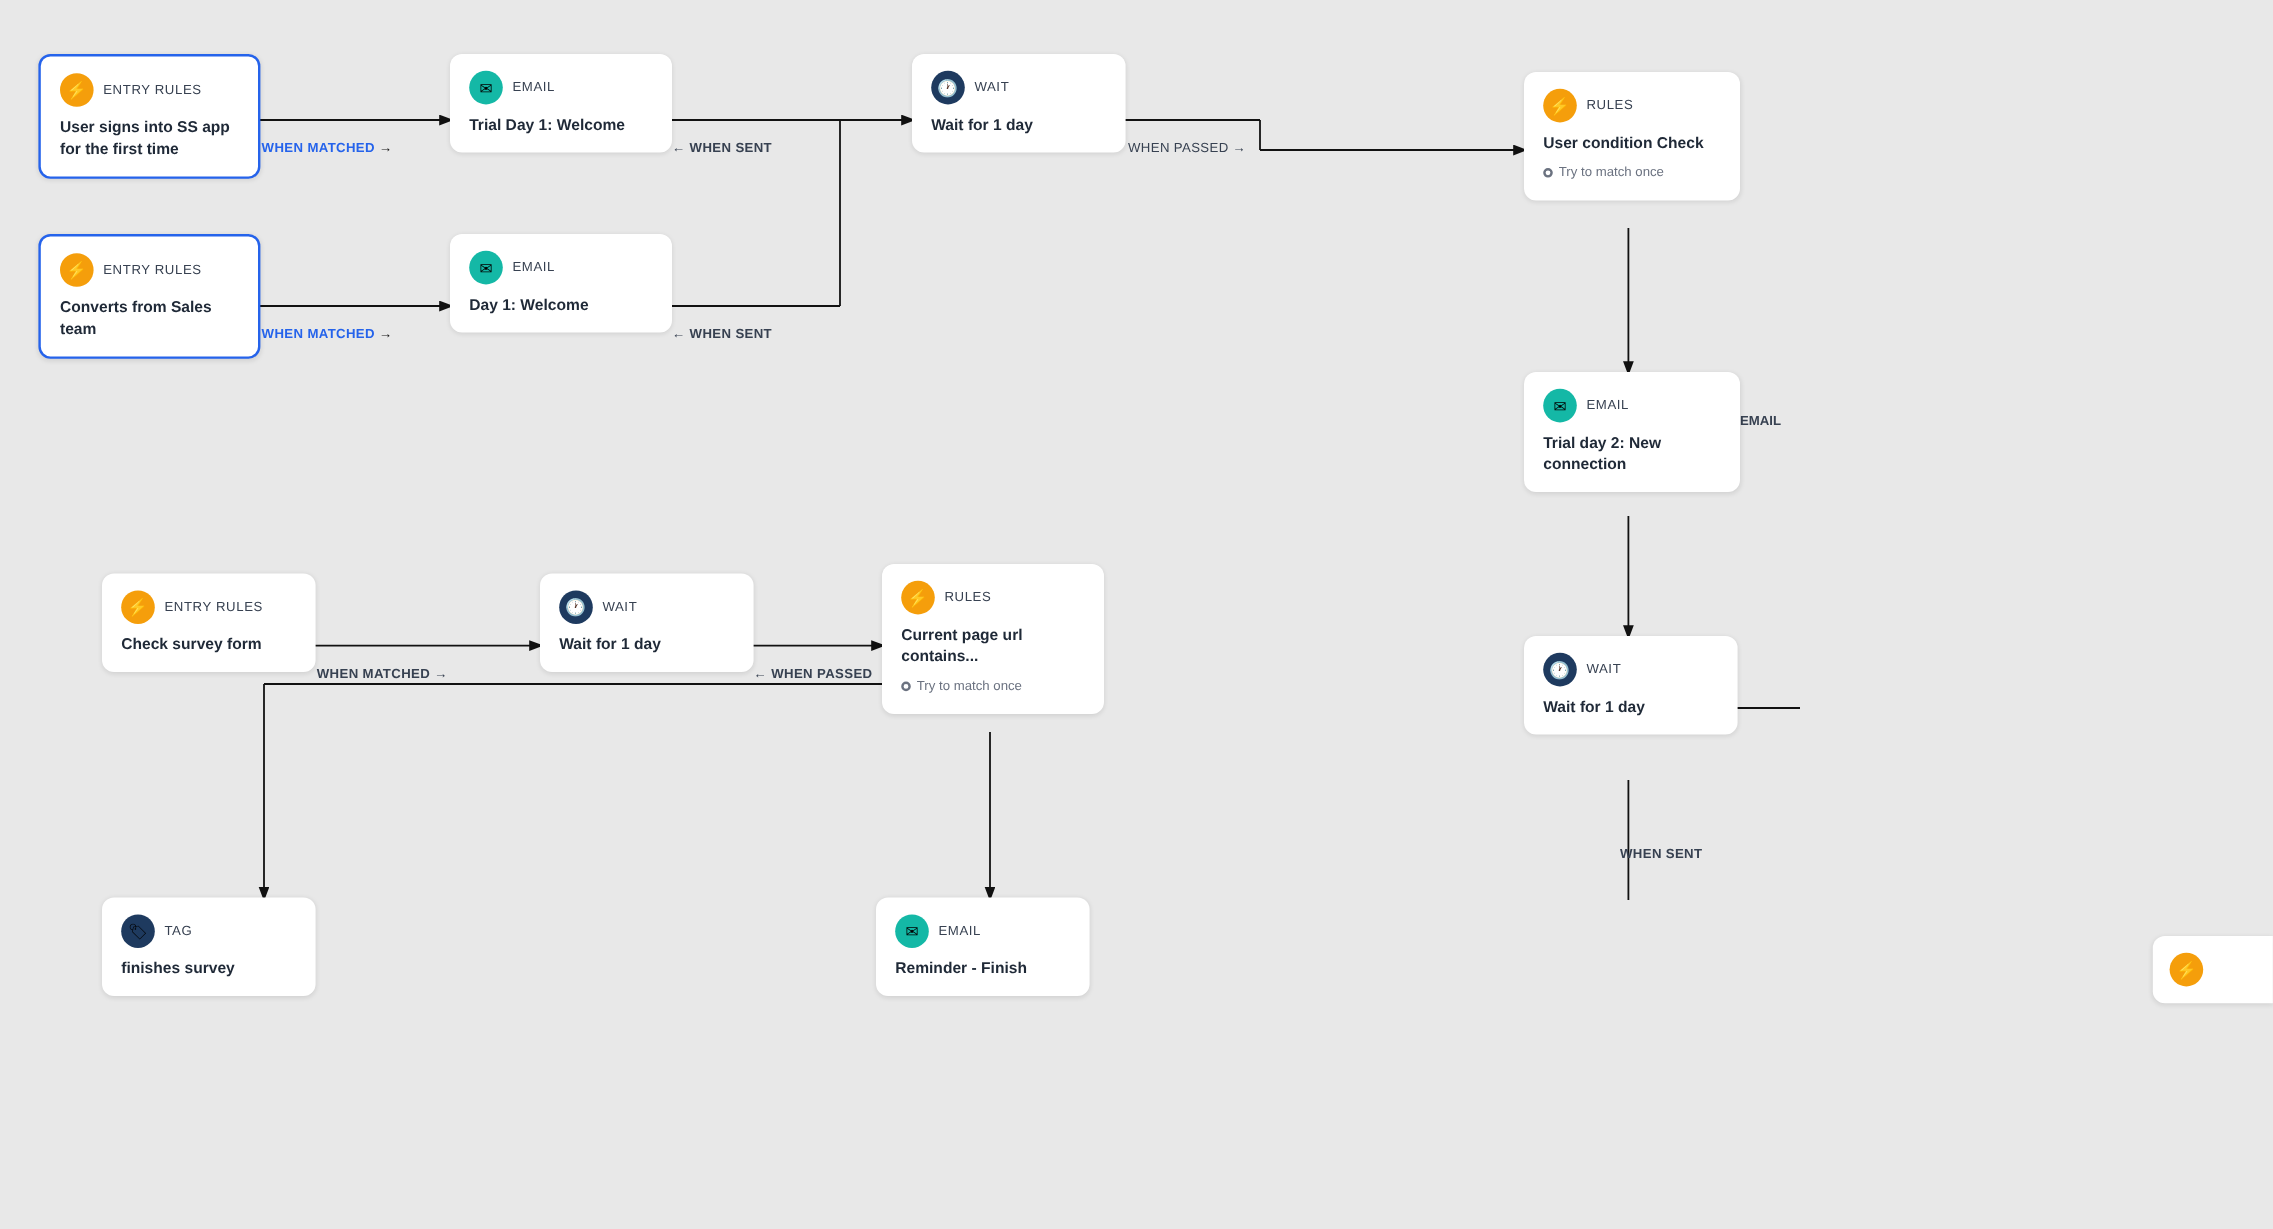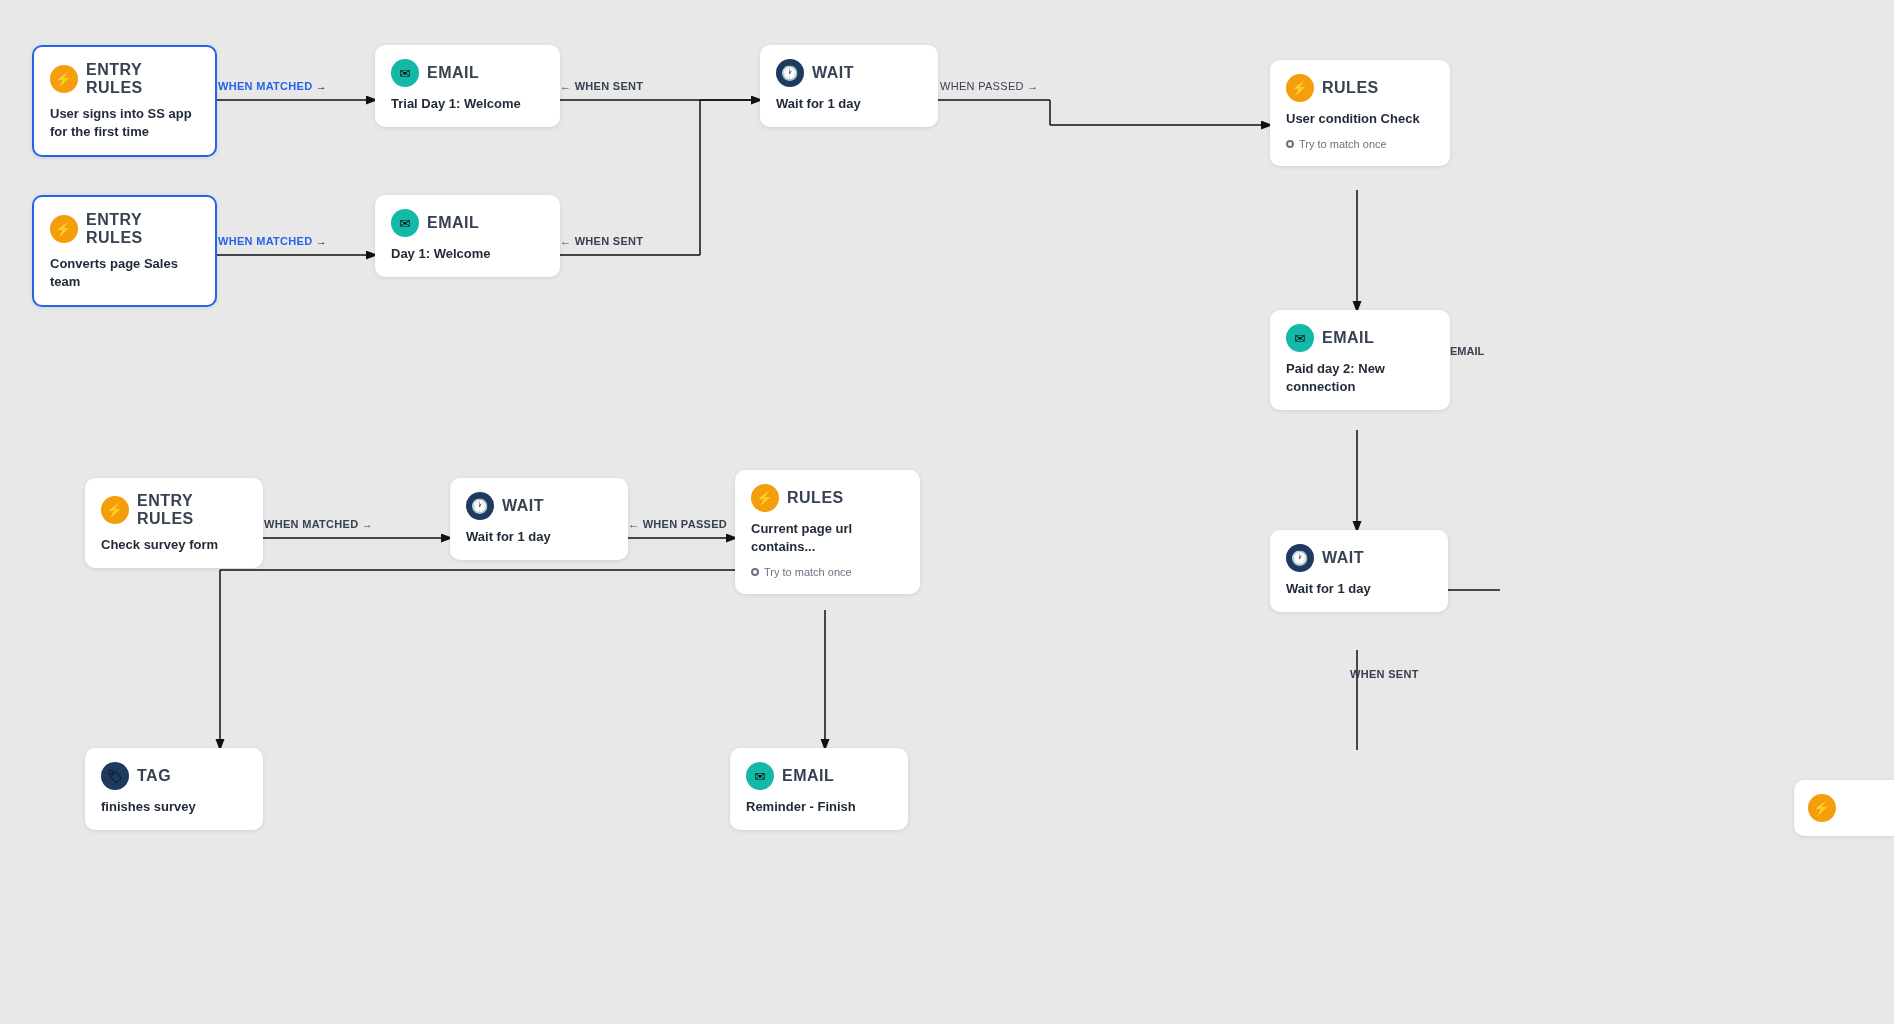--- a/index.html
+++ b/index.html
@@ -40,22 +40,22 @@
       display: flex;
       align-items: center;
       justify-content: center;
       font-size: 14px;
       flex-shrink: 0;
     }
     .icon-yellow { background: #f59e0b; }
     .icon-teal { background: #14b8a6; }
     .icon-navy { background: #1e3a5f; }
     .node-type {
-      font-size: 16px;
-      font-weight: 700;
+      font-size: 11px;
+      font-weight: 400;
       color: #374151;
       letter-spacing: 0.5px;
       text-transform: uppercase;
     }
     .node-body {
       font-size: 13px;
       color: #1f2937;
       font-weight: 700;
       line-height: 1.4;
     }
@@ -74,20 +74,21 @@
       border: 2px solid #6b7280;
     }
     
     .connector-label {
       position: absolute;
       font-size: 11px;
       font-weight: 600;
       color: #2563eb;
       letter-spacing: 0.3px;
       white-space: nowrap;
+      margin-top: 38px;
     }
     svg.arrows {
       position: absolute;
       top: 0;
       left: 0;
       width: 1894px;
       height: 1024px;
       pointer-events: none;
     }
   </style>
@@ -141,21 +142,21 @@
       <span class="node-type">ENTRY RULES</span>
     </div>
     <div class="node-body">User signs into SS app for the first time</div>
   </div>
 
   <div class="node node-entry" style="left:32px; top:195px; width:185px;">
     <div class="node-header">
       <div class="node-icon icon-yellow">⚡</div>
       <span class="node-type">ENTRY RULES</span>
     </div>
-    <div class="node-body">Converts page Sales team</div>
+    <div class="node-body">Converts from Sales team</div>
   </div>
 
   <div class="connector-label" style="left:218px; top:80px;">
     <span>WHEN MATCHED</span>
     <span style="color:#111"> →</span>
   </div>
 
   <div class="connector-label" style="left:218px; top:235px;">
     <span>WHEN MATCHED</span>
     <span style="color:#111"> →</span>
@@ -211,21 +212,21 @@
 
   <div style="position:absolute; left:1450px; top:345px; font-size:11px; font-weight:700; color:#374151;">
     <span>EMAIL</span>
   </div>
 
   <div class="node" style="left:1270px; top:310px; width:180px;">
     <div class="node-header">
       <div class="node-icon icon-teal" style="font-size:13px;">✉</div>
       <span class="node-type">EMAIL</span>
     </div>
-    <div class="node-body">Paid day 2: New connection</div>
+    <div class="node-body">Trial day 2: New connection</div>
   </div>
 
   <div class="node" style="left:1270px; top:530px; width:178px;">
     <div class="node-header">
       <div class="node-icon icon-navy" style="font-size:14px;">🕐</div>
       <span class="node-type">WAIT</span>
     </div>
     <div class="node-body">Wait for 1 day</div>
   </div>
 

